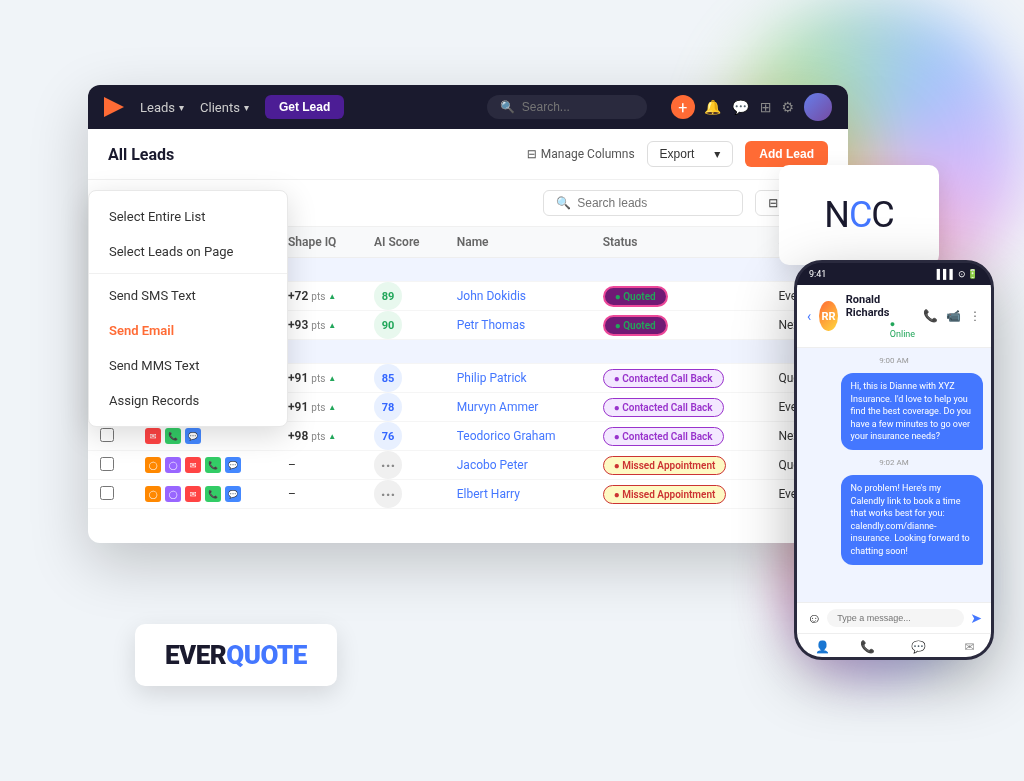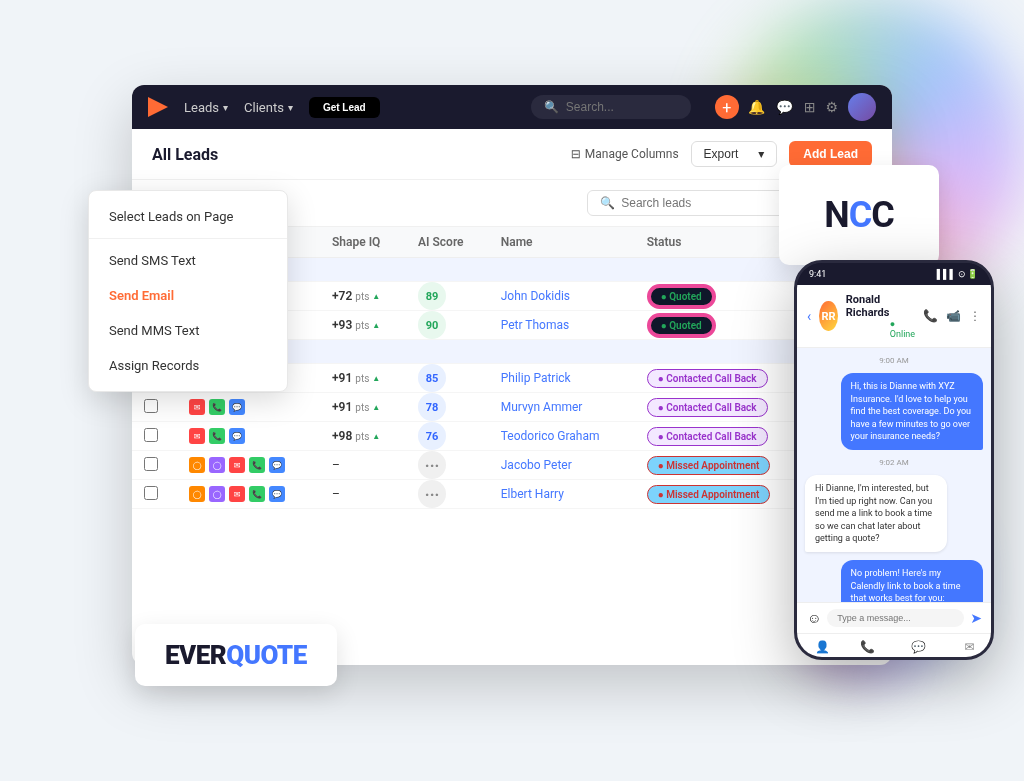--- a/index.html
+++ b/index.html
@@ -35,27 +35,26 @@
       filter: blur(20px);
       z-index: 0;
     }
 
     
     .crm-window {
       position: absolute;
       top: 85px;
       left: 88px;
       width: 760px;
-      height: 580px;
+      height: 458px;
       background: #fff;
       border-radius: 12px;
       box-shadow: 0 20px 60px rgba(0,0,0,0.2);
       overflow: hidden;
       z-index: 2;
-      margin-left: 44px;
     }
 
     
     .top-nav {
       background: #1a1a2e;
       height: 44px;
       display: flex;
       align-items: center;
       padding: 0 16px;
       gap: 16px;
@@ -76,26 +75,26 @@
       font-size: 13px;
       display: flex;
       align-items: center;
       gap: 4px;
       cursor: pointer;
     }
     .nav-item .chevron {
       font-size: 10px;
     }
     .btn-get-lead {
-      background: #000000;
+      background: #4c1d95;
       color: #fff;
       border: none;
       border-radius: 6px;
       padding: 5px 14px;
-      font-size: 10px;
+      font-size: 12px;
       font-weight: 600;
       cursor: pointer;
     }
     .nav-search {
       margin-left: auto;
       background: #2a2a3e;
       border: none;
       border-radius: 20px;
       padding: 5px 14px;
       color: #888;
@@ -333,23 +332,23 @@
     }
 
     .status-badge {
       border-radius: 20px;
       padding: 3px 10px;
       font-size: 10px;
       font-weight: 600;
       white-space: nowrap;
       display: inline-block;
     }
-    .status-quoted { background: #0f172a; color: #22a65a; border: 4px solid #ec4899; }
+    .status-quoted { background: #701a75; color: #22a65a; border: 2px solid #ec4899; }
     .status-callback { background: #f3e8ff; color: #9933cc; border: 1px solid #9933cc; }
-    .status-missed { background: #7dd3fc; color: #cc3333; border: 1px solid #cc3333; }
+    .status-missed { background: #fef9c3; color: #cc3333; border: 1px solid #cc3333; }
 
     .section-row td {
       background: #f0f4ff;
       color: #3355cc;
       font-weight: 600;
       font-size: 11px;
       padding: 5px 12px;
     }
 
     
@@ -538,21 +537,21 @@
       background: #fff;
       border-radius: 10px;
       box-shadow: 0 8px 25px rgba(0,0,0,0.12);
       display: flex;
       align-items: center;
       justify-content: center;
       z-index: 4;
     }
     .ncc-text {
       font-size: 36px;
-      font-weight: 700;
+      font-weight: 400;
       color: #1a1a2e;
       letter-spacing: -1px;
     }
     .ncc-text span {
       color: #4477ff;
     }
 
     
     .everquote-logo {
       position: absolute;
@@ -832,20 +831,21 @@
           <td><span class="status-badge status-missed">● Missed Appointment</span></td>
           <td><span>EverQuo</span></td>
         </tr>
 
       </tbody>
     </table>
   </div>
 </div>
 
 <div class="dropdown-menu">
+  <div class="dropdown-menu-item">Select Entire List</div>
   <div class="dropdown-menu-item">Select Leads on Page</div>
   <div class="dropdown-divider"></div>
   <div class="dropdown-menu-item">Send SMS Text</div>
   <div class="dropdown-menu-item active">Send Email</div>
   <div class="dropdown-menu-item">Send MMS Text</div>
   <div class="dropdown-menu-item">Assign Records</div>
 </div>
 
 <div class="phone-mockup">
   <div class="phone-status-bar">
@@ -864,23 +864,20 @@
       <span>📹</span>
       <span>⋮</span>
     </div>
   </div>
   <div class="phone-messages">
     <div class="msg-time">9:00 AM</div>
     <div class="msg-bubble msg-sent">
       Hi, this is Dianne with XYZ Insurance. I'd love to help you find the best coverage. Do you have a few minutes to go over your insurance needs?
     </div>
     <div class="msg-time">9:02 AM</div>
-    <div class="msg-bubble msg-received">
-      Hi Dianne, I'm interested, but I'm tied up right now. Can you send me a link to book a time so we can chat later about getting a quote?
-    </div>
     <div class="msg-bubble msg-sent">
       No problem! Here's my Calendly link to book a time that works best for you: calendly.com/dianne-insurance. Looking forward to chatting soon!
     </div>
 
   </div>
   <div class="phone-input-bar">
     <span class="emoji">☺</span>
     <input class="phone-input" type="text" placeholder="Type a message..." style="">
     <span class="phone-send">➤</span>
   </div>

